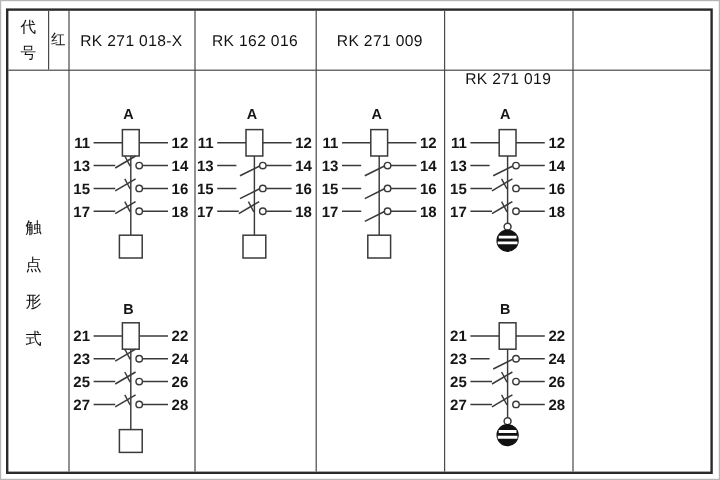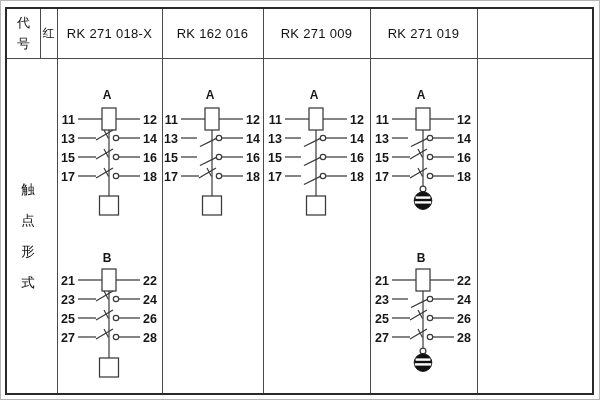--- a/index.html
+++ b/index.html
@@ -54,21 +54,21 @@
   </div>
   <div class="cell colhdr" style="left:56px;width:105px;">
     <span>RK 271 018-X</span>
   </div>
   <div class="cell colhdr" style="left:161px;width:101px;">
     <span>RK 162 016</span>
   </div>
   <div class="cell colhdr" style="left:262px;width:107px;">
     <span>RK 271 009</span>
   </div>
-  <div class="cell colhdr" style="left:369px;width:107px;">
+  <div class="cell colhdr" style="left:369px;width:107px;margin-top:32px;">
     <span>RK 271 019</span>
   </div>
   <div class="cell colhdr" style="left:476px;width:115px;"></div>
 
   <div class="sidelabel">
     <span>触</span>
     <span>点</span>
     <span>形</span>
     <span>式</span>
   </div>

